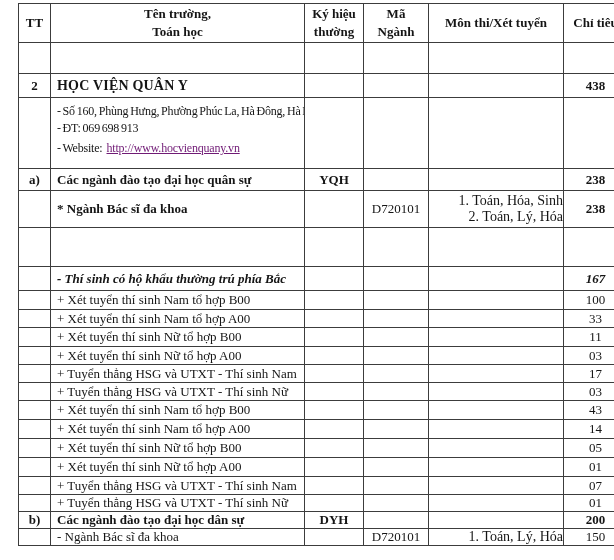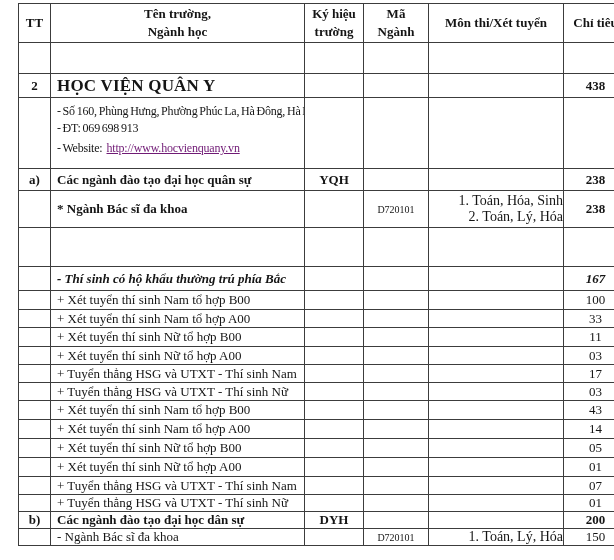--- a/index.html
+++ b/index.html
@@ -13,28 +13,28 @@
     border-collapse:collapse;table-layout:fixed;width:609px;
   }
   td,th{
     border:1px solid #3c3c3c;padding:0;overflow:hidden;
     font-size:13px;font-weight:normal;vertical-align:middle;
   }
   
   .tt{text-align:center;}
   .name{text-align:left;padding-left:6px;white-space:nowrap;}
   .code{text-align:center;}
-  .mcode{text-align:center;font-size:10px;}
+  .mcode{text-align:center;font-size:13px;}
   .subj{text-align:right;padding-left:6px;font-size:14px;white-space:nowrap;}
   .quota{text-align:center;}
   
   thead td{text-align:center;font-weight:bold;line-height:1.35;}
   
   .row-org .tt,.row-org .name,.row-org .quota{font-weight:bold;}
-  .row-org .name{font-size:17px;letter-spacing:.2px;}
+  .row-org .name{font-size:14px;letter-spacing:.2px;}
   .row-section .tt,.row-section .name,.row-section .code,.row-section .quota{font-weight:bold;}
   .row-major-bold .name,.row-major-bold .quota{font-weight:bold;}
   .row-group .name,.row-group .quota{font-weight:bold;font-style:italic;}
   .row-address td{vertical-align:top;}
   .address-cell{font-size:12px;letter-spacing:-.2px;word-spacing:-1px;line-height:17px;padding-top:5px;}
   .address-cell .web-line{margin-top:3px;}
   .address-cell a{color:#701a75;text-decoration:underline;margin-left:4px;}
   .subj div{line-height:16px;}
 </style>
 </head>
@@ -48,25 +48,25 @@
       <col style="width:59px">
       <col style="width:65px">
       <col style="width:135px">
       <col style="width:64px">
     </colgroup>
     <thead>
       <tr style="height:39px">
         <td>TT</td>
         <td>
           <div>Tên trường,</div>
-          <div>Ngành học</div>
+          <div>Toán học</div>
         </td>
         <td>
           <div>Ký hiệu</div>
-          <div>trường</div>
+          <div>thường</div>
         </td>
         <td>
           <div>Mã</div>
           <div>Ngành</div>
         </td>
         <td>Môn thi/Xét tuyển</td>
         <td>Chỉ tiêu</td>
       </tr>
     </thead>
     <tbody id="tbody">

